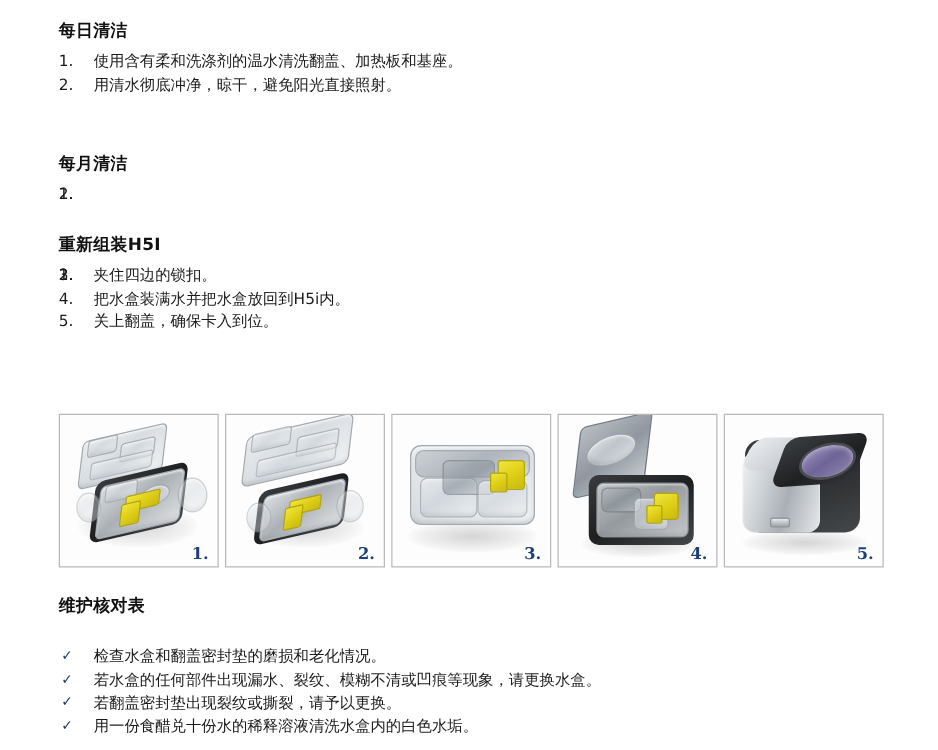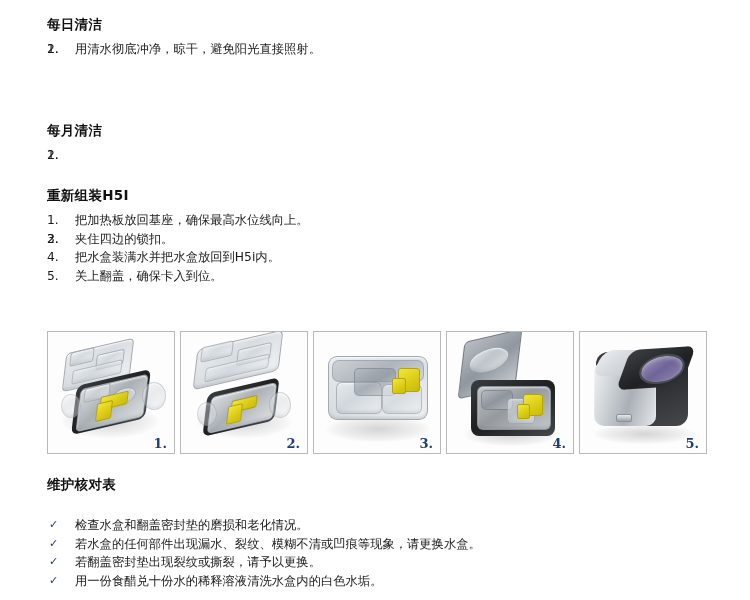--- a/index.html
+++ b/index.html
@@ -145,20 +145,21 @@
 </head>
 <body>
 
 <div class="page">
 
   <div class="section-heading" style="top:16px;">每日清洁</div>
 
   <div class="list" style="top:40px;">
     <div class="li">
       <span class="marker">1.</span>
+      <span>使用含有柔和洗涤剂的温水清洗翻盖、加热板和基座。</span>
     </div>
     <div class="li">
       <span class="marker">2.</span>
       <span>用清水彻底冲净，晾干，避免阳光直接照射。</span>
     </div>
   </div>
 
 
   <div class="section-heading" style="top:122px;">每月清洁</div>
 
@@ -169,21 +170,20 @@
     <div class="li">
       <span class="marker">2.</span>
     </div>
   </div>
 
   <div class="section-heading" style="top:187px;">重新组装H5I</div>
 
   <div class="list" style="top:211px;">
     <div class="li">
       <span class="marker">1.</span>
-      <span>把加热板放回基座，确保最高水位线向上。</span>
     </div>
     <div class="li">
       <span class="marker">2.</span>
     </div>
     <div class="li">
       <span class="marker">3.</span>
       <span>夹住四边的锁扣。</span>
     </div>
     <div class="li">
       <span class="marker">4.</span>

